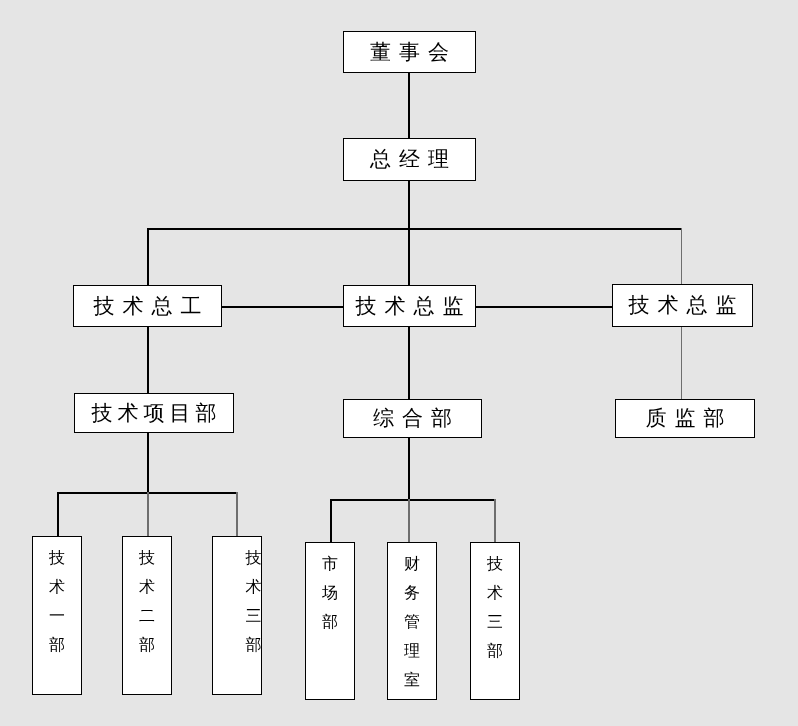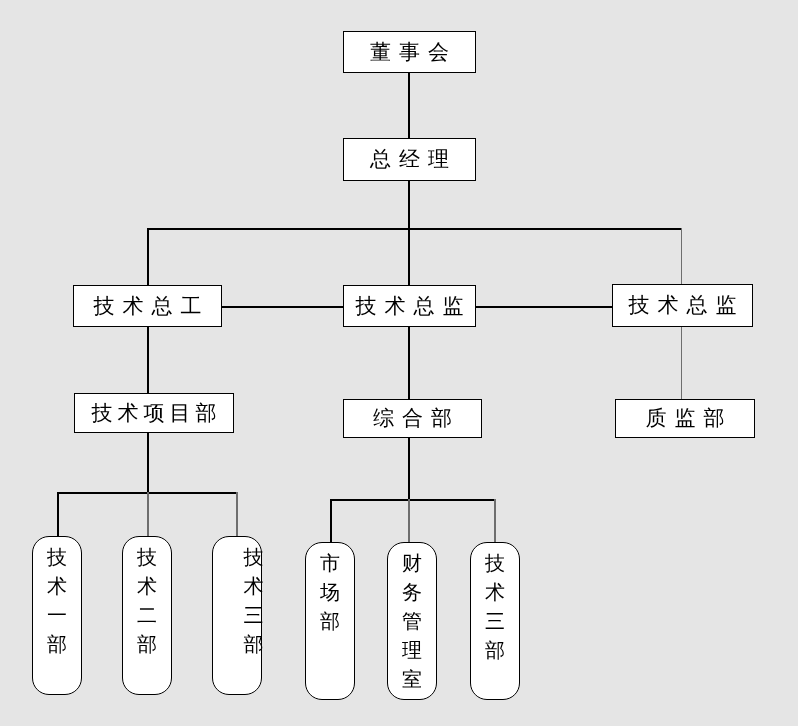--- a/index.html
+++ b/index.html
@@ -26,22 +26,21 @@
     display: flex;
     align-items: center;
     justify-content: center;
     font-size: 21px;
     line-height: 1;
   }
   .node .t { letter-spacing: 8px; margin-right: -8px; white-space: nowrap; }
   .node .t.ls5 { letter-spacing: 5px; margin-right: -5px; }
   .node.vbox {
     display: block;
-    font-size: 20px;
-    border-radius: 17px;
+    font-size: 16px;
   }
   .node.vbox .vt {
     display: block;
     width: 21px;
     margin: 6px auto 0 auto;
     line-height: 29px;
     text-align: center;
     word-break: break-all;
     letter-spacing: 0;
   }

